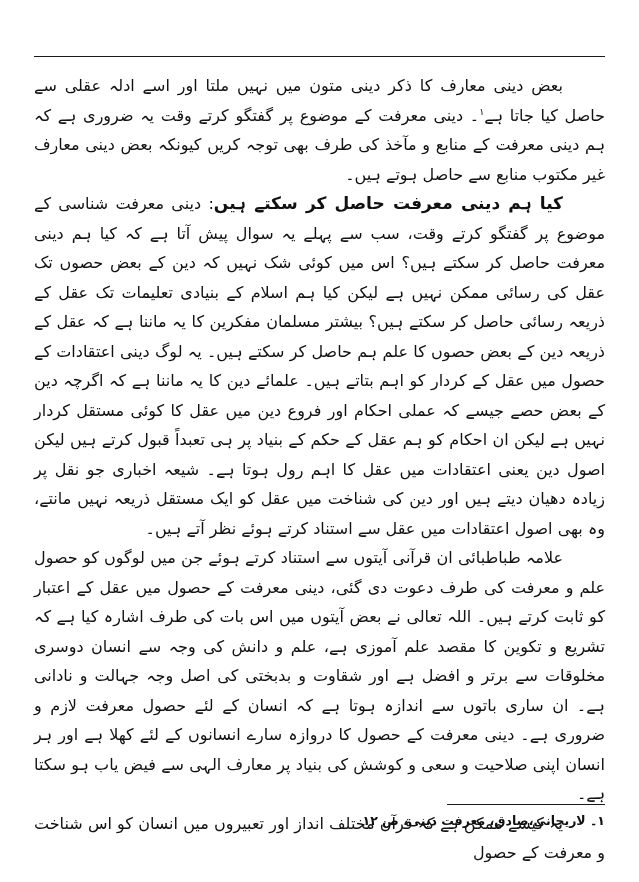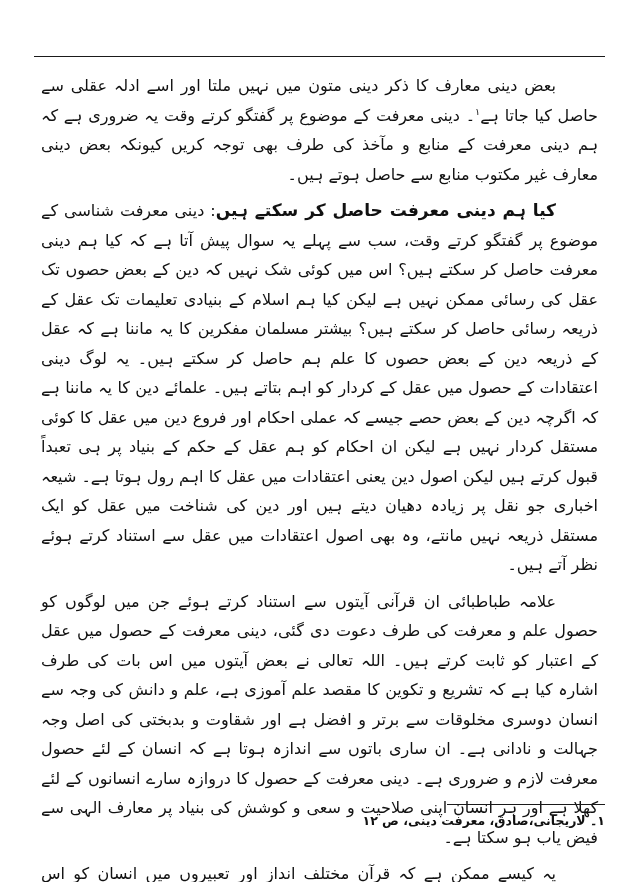--- a/index.html
+++ b/index.html
@@ -39,21 +39,21 @@
     margin:0 0 14px 0;
   }
   
   .body{
     direction:rtl;
     text-align:justify;
     font-size:16px;
     line-height:29.5px;
   }
   .body p{
-    margin:7px;
+    margin:0;
     text-indent:42px;
   }
   .section-heading{
     font-weight:bold;
     font-size:17px;
   }
   sup.fn-marker{
     font-size:9.5px;
     line-height:0;
     vertical-align:super;

